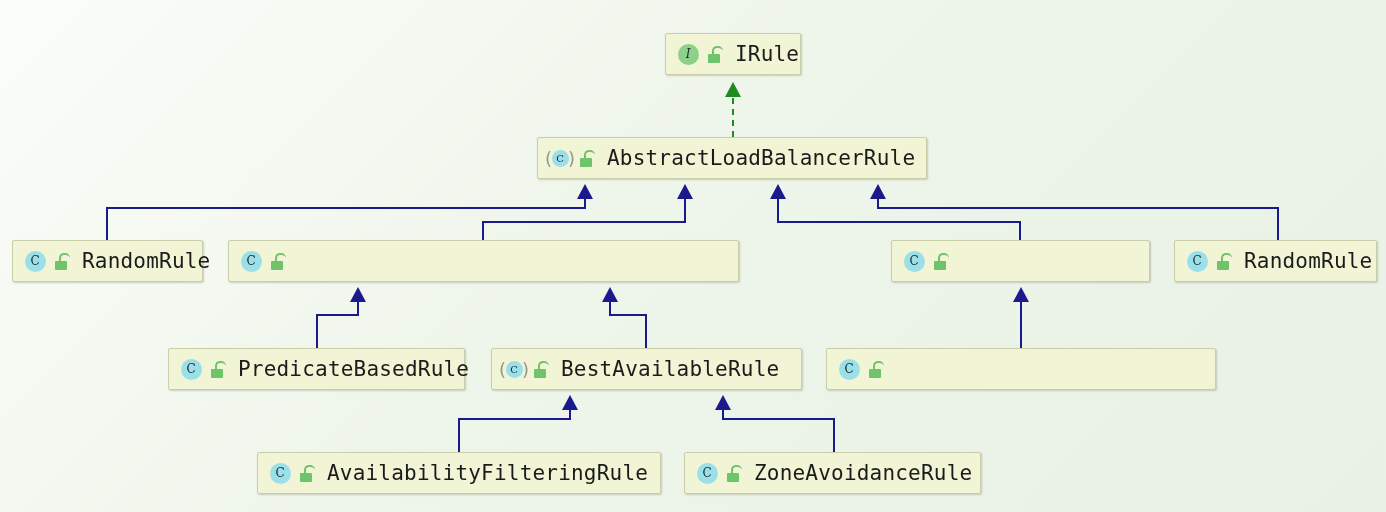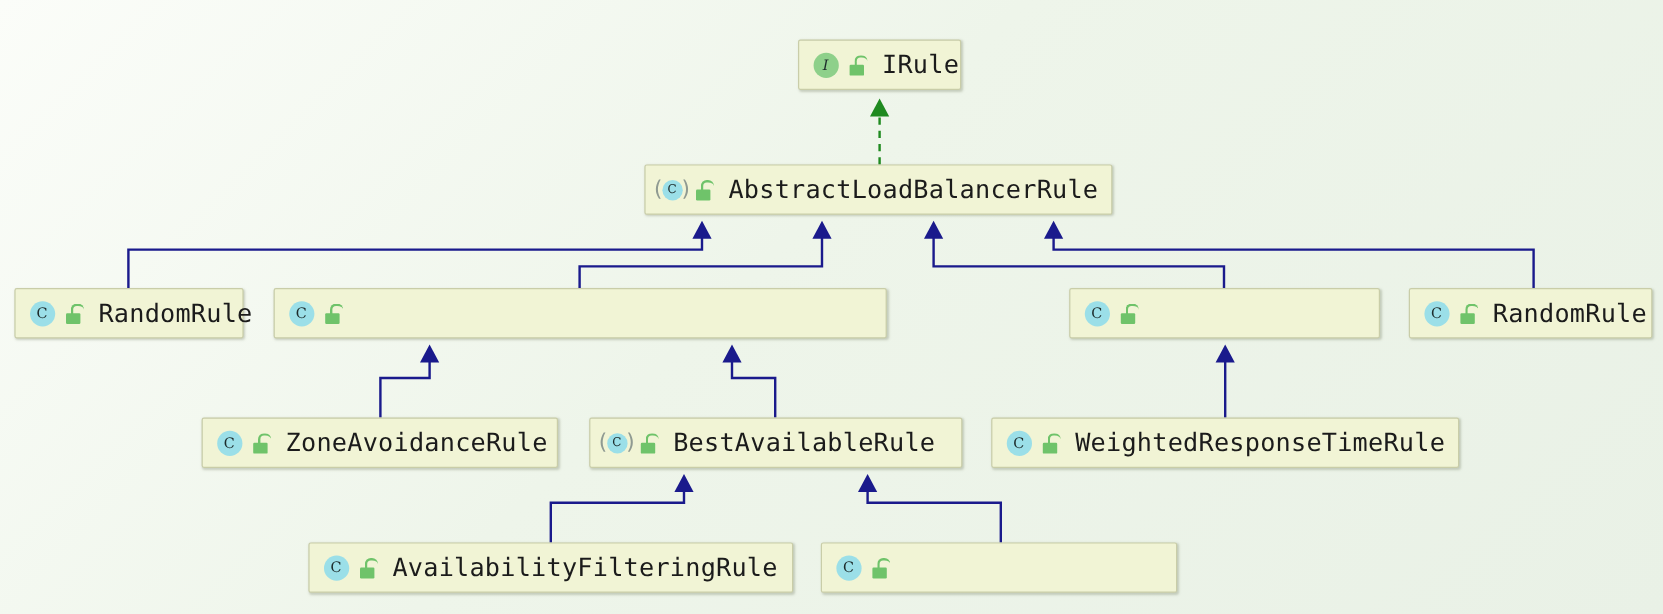--- a/index.html
+++ b/index.html
@@ -219,55 +219,55 @@
         <span class="node-label">RandomRule</span>
       </div>
       <div class="node" style="left: 168px; top: 348px; width: 297px;">
         <span class="icon-kind class">
           <span class="disc">C</span>
         </span>
         <span class="icon-lock">
           <span class="shackle"></span>
           <span class="body"></span>
         </span>
-        <span class="node-label">ZoneAvoidanceRule</span>
+        <span class="node-label">PredicateBasedRule</span>
       </div>
       <div class="node" style="left: 491px; top: 348px; width: 311px;">
         <span class="icon-kind class abstract">
           <span class="disc">C</span>
         </span>
         <span class="icon-lock">
           <span class="shackle"></span>
           <span class="body"></span>
         </span>
         <span class="node-label">BestAvailableRule</span>
       </div>
       <div class="node" style="left: 826px; top: 348px; width: 390px;">
         <span class="icon-kind class">
           <span class="disc">C</span>
         </span>
         <span class="icon-lock">
           <span class="shackle"></span>
           <span class="body"></span>
         </span>
-        <span class="node-label">WeightedResponseTimeRule</span>
       </div>
       <div class="node" style="left: 257px; top: 452px; width: 404px;">
         <span class="icon-kind class">
           <span class="disc">C</span>
         </span>
         <span class="icon-lock">
           <span class="shackle"></span>
           <span class="body"></span>
         </span>
         <span class="node-label">AvailabilityFilteringRule</span>
       </div>
       <div class="node" style="left: 684px; top: 452px; width: 297px;">
         <span class="icon-kind class">
           <span class="disc">C</span>
         </span>
         <span class="icon-lock">
           <span class="shackle"></span>
           <span class="body"></span>
         </span>
+        <span class="node-label">ZoneAvoidanceRule</span>
       </div>
     </div>
 </div>
 
 </body></html>

